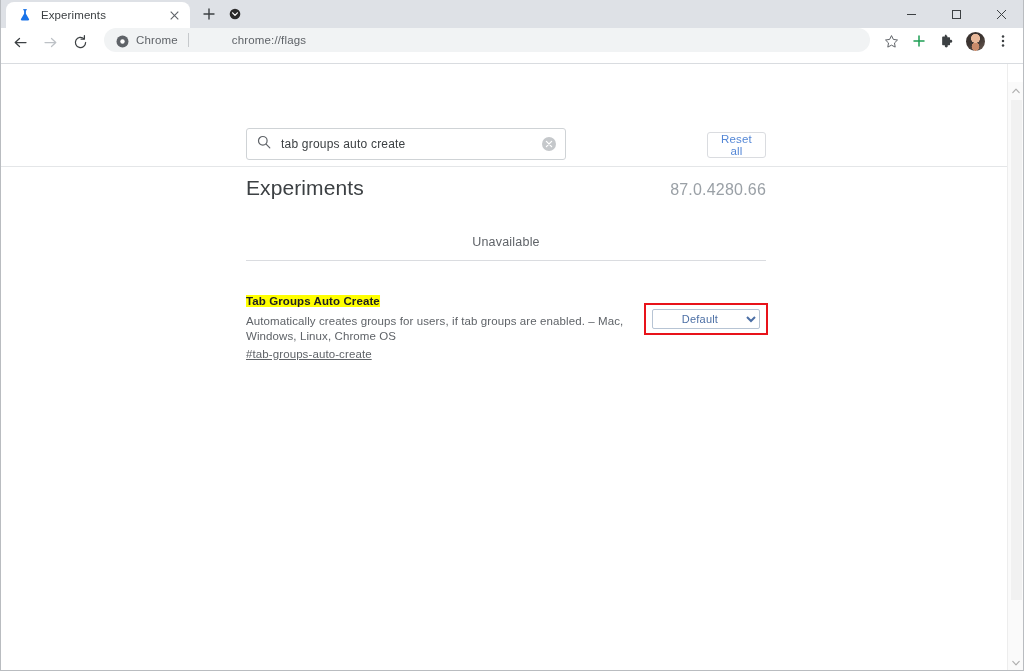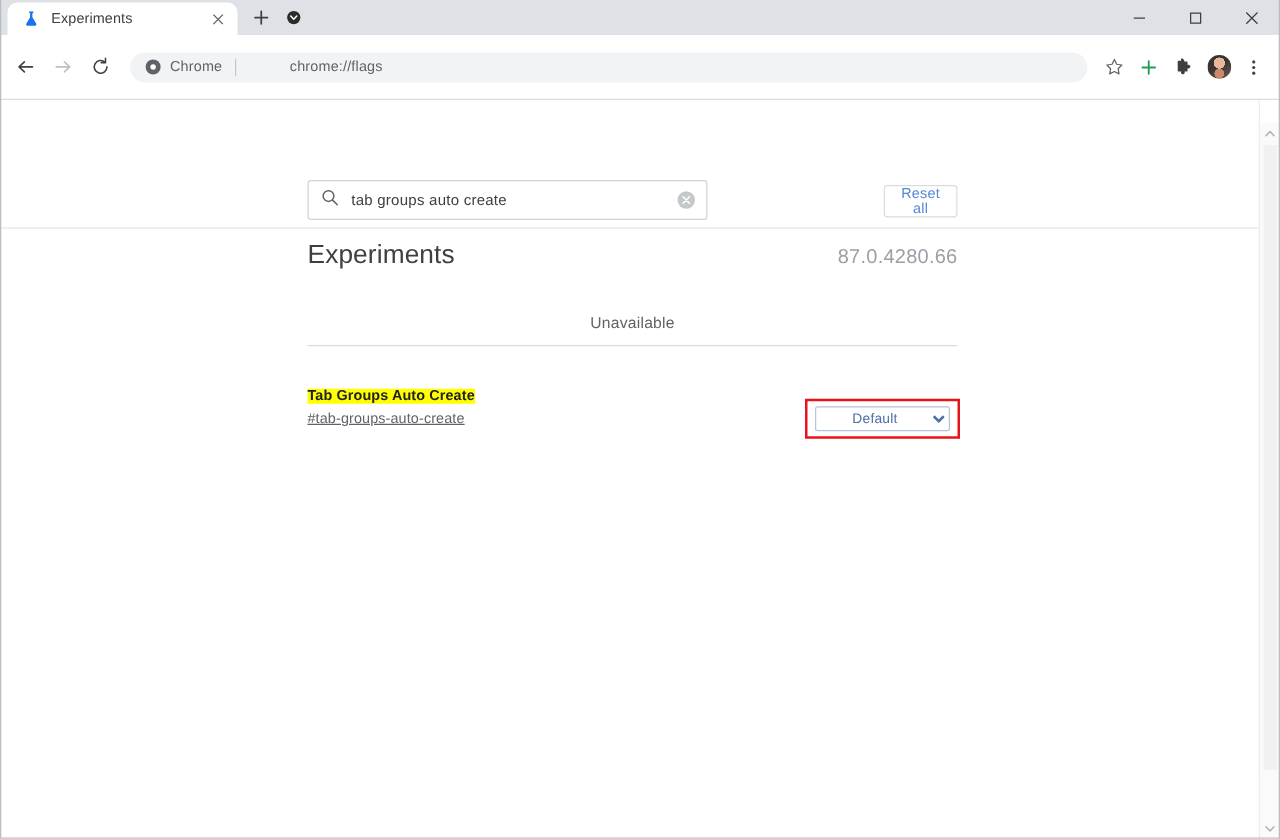--- a/index.html
+++ b/index.html
@@ -109,24 +109,24 @@
     height: 28px;
     display: flex;
     align-items: center;
     justify-content: center;
     cursor: default;
   }
   .win-btn svg { display: block; }
 
   
   .toolbar {
-    height: 52px;
-    background: #ffffff;
-    display: flex;
-    align-items: center;
+    height: 36px;
+    background: #ffffff;
+    display: flex;
+    align-items: flex-start;
     padding: 0 8px 0 6px;
     box-sizing: border-box;
     flex: 0 0 auto;
     border-bottom: 1px solid #d9dce0;
   }
   .nav-btn {
     width: 28px;
     height: 28px;
     display: flex;
     align-items: center;
@@ -594,20 +594,21 @@
 
         <div class="tabs">
           <div class="flag-tab">Unavailable</div>
         </div>
 
         <div class="experiment">
           <div class="exp-info">
             <div>
               <span class="exp-name">Tab Groups Auto Create</span>
             </div>
+            <div class="exp-desc">Automatically creates groups for users, if tab groups are enabled. – Mac, Windows, Linux, Chrome OS</div>
             <a class="exp-link">#tab-groups-auto-create</a>
           </div>
 
           <div class="select-annotation">
             <select class="exp-select">
               <option>Default</option>
               <option>Enabled</option>
               <option>Disabled</option>
             </select>
           </div>

